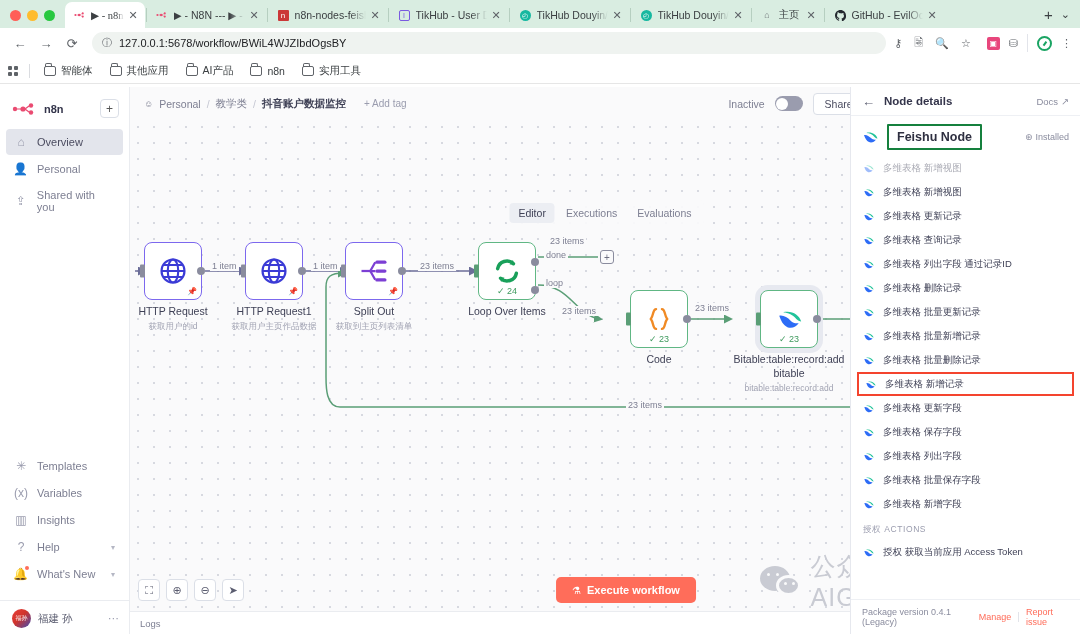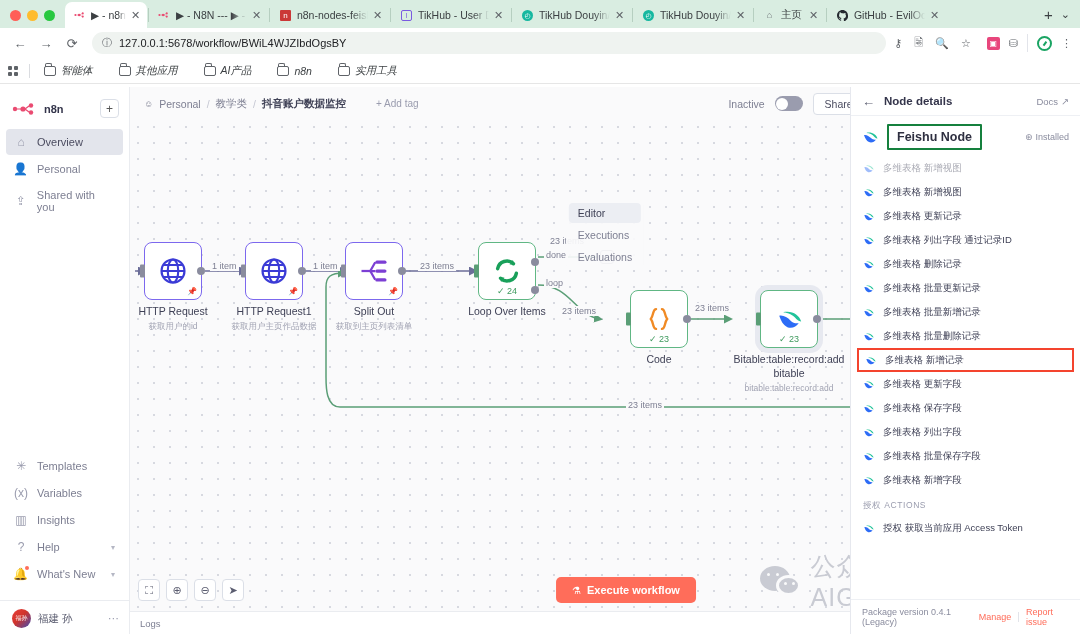--- a/index.html
+++ b/index.html
@@ -19,21 +19,21 @@
 
   .tabstrip { display: flex; align-items: flex-end; flex: 1; height: 28px; overflow: hidden; }
   .tab {
     display: flex; align-items: center; gap: 5px;
     height: 26px; padding: 0 6px 0 8px;
     font-size: 10.5px; color: #3c4043;
     border-radius: 7px 7px 0 0;
     max-width: 118px; min-width: 70px;
     position: relative;
   }
-  .tab.active { background: #fff; }
+  .tab.active { background: #fff; font-family: Liberation Serif, serif; }
   .tab .favicon { width: 13px; height: 13px; flex: 0 0 13px; display: flex; align-items: center; justify-content: center; font-size: 9px; }
   .tab .t-title { flex: 1; white-space: nowrap; overflow: hidden; text-overflow: clip; -webkit-mask-image: linear-gradient(90deg,#000 78%,transparent); mask-image: linear-gradient(90deg,#000 78%,transparent); }
   .tab .t-close { font-size: 11px; color: #5f6368; flex: 0 0 10px; }
   .tab-sep { width: 1px; height: 14px; background: #b6cfc0; margin: 0 1px 6px 1px; }
   .newtab { font-size: 15px; color: #3c4043; padding: 0 8px 5px; }
   .tabs-caret { color: #3c4043; font-size: 11px; padding: 0 10px 7px 0; }
 
   .navbar { background: #fff; height: 30px; display: flex; align-items: center; gap: 2px; padding: 0 8px; }
   .navicon { width: 24px; height: 24px; display: flex; align-items: center; justify-content: center; color: #5f6368; font-size: 13px; }
   .omnibox {
@@ -83,34 +83,34 @@
   .canvas {
     position: absolute; inset: 0;
     background-image: radial-gradient(#d7d9e0 1px, transparent 1px);
     background-size: 16px 16px;
   }
 
   .topbar { position: absolute; top: 0; left: 0; right: 0; height: 33px; display: flex; align-items: center; padding: 0 10px 0 14px; background: #fafafb; z-index: 6; }
   .crumbs { display: flex; align-items: center; gap: 6px; font-size: 10.5px; color: #7d7f92; }
   .crumbs .cur { color: #3f4156; font-weight: bold; }
   .crumbs .sep { color: #c5c7d2; }
-  .addtag { font-size: 10px; color: #9a9cae; margin-left: 24px; }
+  .addtag { font-size: 10px; color: #9a9cae; margin-left: 12px; }
   .tb-right { margin-left: auto; display: flex; align-items: center; gap: 10px; }
   .inactive-lbl { font-size: 10.5px; color: #7d7f92; }
   .toggle { width: 28px; height: 15px; border-radius: 8px; background: #9a9cae; position: relative; }
   .toggle i { position: absolute; left: 1.5px; top: 1.5px; width: 12px; height: 12px; background: #fff; border-radius: 50%; }
   .btn-ghost { font-size: 10.5px; color: #4b4c60; border: 1px solid #dbdfe7; border-radius: 4px; padding: 4px 11px; background: #fff; }
   .btn-primary { font-size: 10.5px; color: #fff; background: #ff6d5a; border-radius: 4px; padding: 5px 14px; font-weight: bold; }
   .tb-dots { color: #7d7f92; font-size: 13px; padding: 0 3px; }
   .gh-sep { width: 1px; height: 18px; background: #e2e4ea; }
   .gh { display: flex; align-items: stretch; border: 1px solid #d5d8e0; border-radius: 4px; overflow: hidden; font-size: 9.5px; }
   .gh-star { display: flex; align-items: center; gap: 4px; padding: 3px 6px; background: #f1f2f5; color: #36384a; font-weight: bold; }
   .gh-count { padding: 3px 6px; background: #fff; color: #36384a; border-left: 1px solid #d5d8e0; }
 
-  .tabs-mid { position: absolute; top: 113px; left: 50%; transform: translateX(-50%); display: flex; gap: 2px; background: rgba(250,250,251,0.92); border-radius: 5px; padding: 3px; z-index: 6; flex-direction: column; }
+  .tabs-mid { position: absolute; top: 113px; left: 50%; transform: translateX(-50%); display: flex; gap: 2px; background: rgba(250,250,251,0.92); border-radius: 5px; padding: 3px; z-index: 6; }
   .mtab { font-size: 10.5px; color: #7d7f92; padding: 4px 9px; border-radius: 4px; }
   .mtab.active { background: #eceef3; color: #3f4156; }
 
   
   .node { position: absolute; width: 58px; height: 58px; background: #fff; border: 1.5px solid #7c68ee; border-radius: 8px; display: flex; align-items: center; justify-content: center; }
   .node.green { border-color: #60b784; }
   .node.sel { box-shadow: 0 0 0 5px #e7e9f0; }
   .node-label { position: absolute; top: 62px; left: 50%; transform: translateX(-50%); font-size: 10.5px; color: #3f4156; white-space: nowrap; text-align: center; }
   .node-sub { position: absolute; top: 78px; left: 50%; transform: translateX(-50%); font-size: 8.5px; color: #a0a2b2; white-space: nowrap; text-align: center; }
   .node-check { position: absolute; bottom: 3px; left: 0; right: 0; text-align: center; font-size: 9px; color: #3f9a5e; }
@@ -276,21 +276,21 @@
   </div>
 
   <div class="bookmarks">
     <span class="bm-grid">
         <i></i>
         <i></i>
         <i></i>
         <i></i>
       </span>
     <span class="bm-sep"></span>
-    <div id="bmlist" style="display:flex;align-items:center;gap:12px;font-style:italic;">
+    <div id="bmlist" style="display:flex;align-items:center;gap:3px;">
         <div class="bm">
           <span class="bm-folder"></span>
           <span>智能体</span>
         </div>
         <div class="bm">
           <span class="bm-folder"></span>
           <span>其他应用</span>
         </div>
         <div class="bm">
           <span class="bm-folder"></span>
@@ -591,20 +591,27 @@
               <path d="M4 12c5-1 10 2 14 6 3 3 7 4 10 3-3 5-9 7-14 5-5-2-8-8-10-14z" fill="#2d6cf6"></path>
               <path d="M9 8c6 0 12 3 16 8 2 2 4 3 6 3-2-7-9-12-17-12-2 0-4 0-5 1z" fill="#22c39a"></path>
             </svg>
             <span>多维表格 更新记录</span>
           </div>
           <div class="act-row">
             <svg width="11" height="11" viewBox="0 0 32 32">
               <path d="M4 12c5-1 10 2 14 6 3 3 7 4 10 3-3 5-9 7-14 5-5-2-8-8-10-14z" fill="#2d6cf6"></path>
               <path d="M9 8c6 0 12 3 16 8 2 2 4 3 6 3-2-7-9-12-17-12-2 0-4 0-5 1z" fill="#22c39a"></path>
             </svg>
+            <span>多维表格 查询记录</span>
+          </div>
+          <div class="act-row">
+            <svg width="11" height="11" viewBox="0 0 32 32">
+              <path d="M4 12c5-1 10 2 14 6 3 3 7 4 10 3-3 5-9 7-14 5-5-2-8-8-10-14z" fill="#2d6cf6"></path>
+              <path d="M9 8c6 0 12 3 16 8 2 2 4 3 6 3-2-7-9-12-17-12-2 0-4 0-5 1z" fill="#22c39a"></path>
+            </svg>
             <span>多维表格 列出字段 通过记录ID</span>
           </div>
           <div class="act-row">
             <svg width="11" height="11" viewBox="0 0 32 32">
               <path d="M4 12c5-1 10 2 14 6 3 3 7 4 10 3-3 5-9 7-14 5-5-2-8-8-10-14z" fill="#2d6cf6"></path>
               <path d="M9 8c6 0 12 3 16 8 2 2 4 3 6 3-2-7-9-12-17-12-2 0-4 0-5 1z" fill="#22c39a"></path>
             </svg>
             <span>多维表格 删除记录</span>
           </div>
           <div class="act-row">

